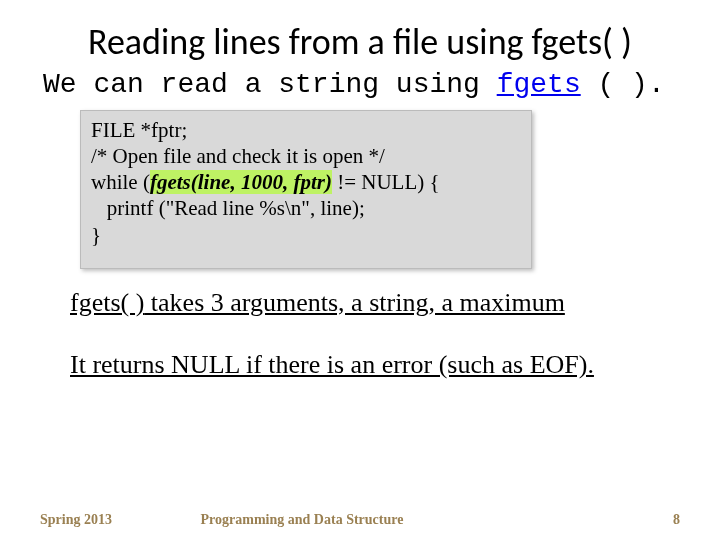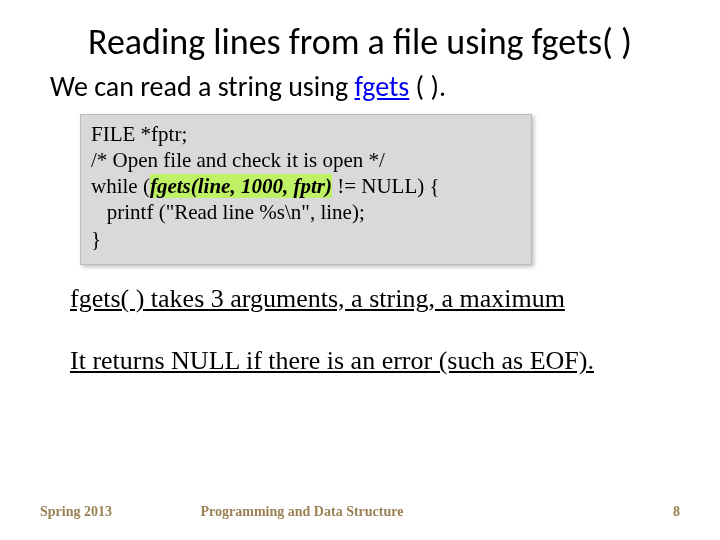--- a/index.html
+++ b/index.html
@@ -23,33 +23,34 @@
     font-size: 36px;
     color: #000;
     text-align: center;
     line-height: 1.1;
     margin: 13px 0 6px 0;
     font-weight: 400;
   }
   .intro {
     font-size: 28px;
     color: #000;
-    margin: 0 0 10px 10px;
+    margin: 0 0 10px 3px;
+    font-family: Liberation Mono, monospace;
   }
   .fgets-link {
     color: #0000ee;
     text-decoration: underline;
   }
   .code-box {
     background: #d9d9d9;
     border: 1px solid #bbb;
     box-shadow: 2px 2px 4px rgba(0,0,0,0.25);
     width: 430px;
     margin: 0 0 18px 40px;
-    padding: 6px 10px 12px 10px;
+    padding: 6px 10px 20px 10px;
     font-family: "Times New Roman", serif;
     font-size: 21px;
     line-height: 1.25;
     color: #000;
   }
   .code-line { white-space: pre; }
   .hl {
     background: #bef264;
     font-weight: bold;
     font-style: italic;
@@ -58,21 +59,21 @@
     font-family: "Times New Roman", serif;
     font-size: 26px;
     color: #000;
     margin: 0 20px 0 30px;
     line-height: 1.2;
     text-decoration: underline;
   }
   .fgets2 { text-decoration: underline; }
   .footer {
     position: absolute;
-    bottom: 20px;
+    bottom: 12px;
     left: 0;
     width: 720px;
     padding: 0 40px;
     box-sizing: border-box;
     font-family: "Times New Roman", serif;
     font-size: 14px;
     font-weight: bold;
     color: #9a8052;
     display: flex;
     justify-content: space-between;

